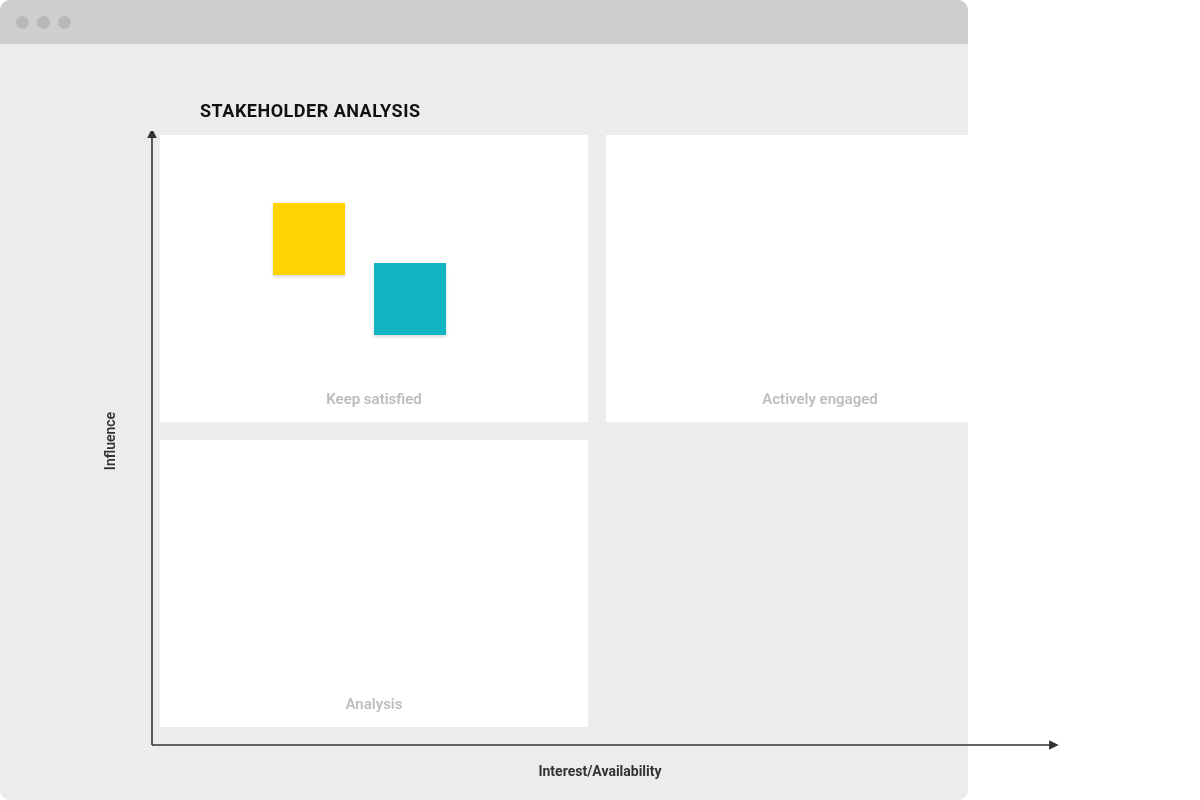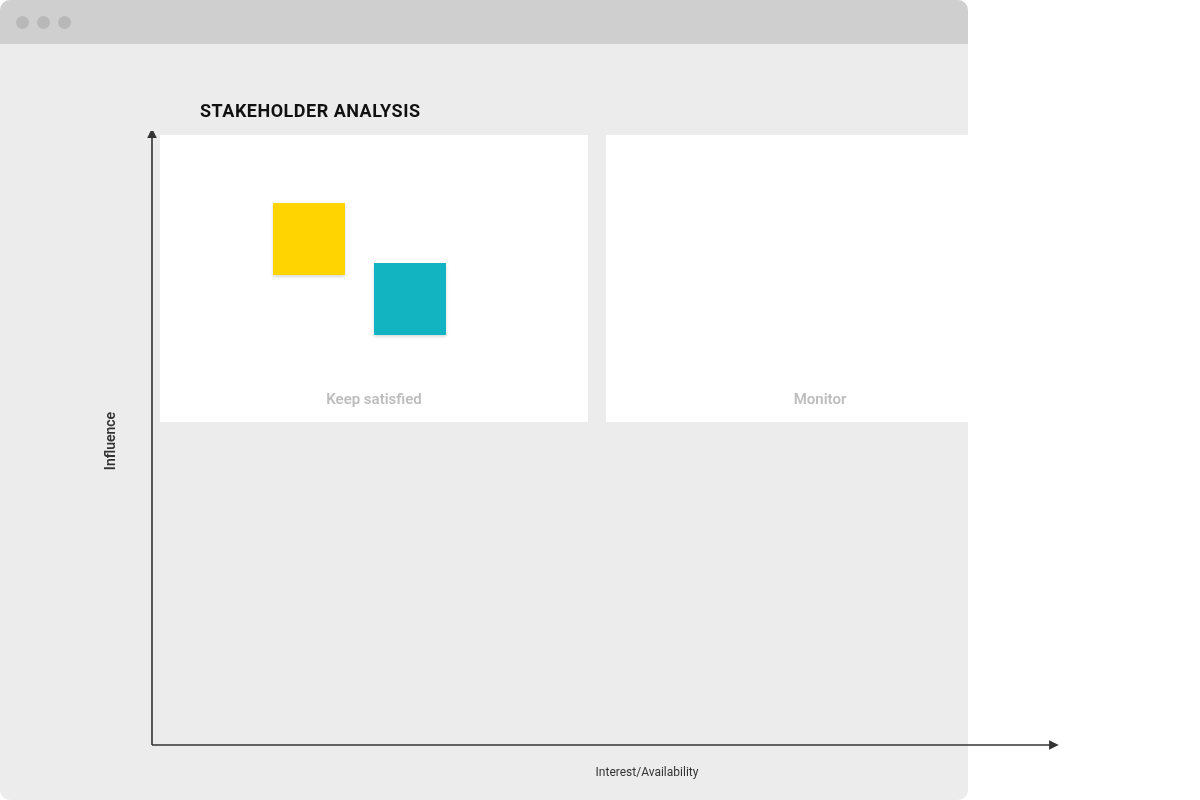--- a/index.html
+++ b/index.html
@@ -63,24 +63,23 @@
       font-size: 14px;
       font-weight: 600;
       color: #333;
       white-space: nowrap;
     }
     .x-axis-label {
       position: absolute;
       bottom: -28px;
       left: 50%;
       transform: translateX(-50%);
-      font-size: 12px;
-      font-weight: 400;
+      font-size: 14px;
+      font-weight: 700;
       color: #333;
-      margin-left: 47px;
     }
     .axes {
       position: absolute;
       inset: 0;
       pointer-events: none;
     }
     .matrix {
       position: absolute;
       left: 20px;
       top: 4px;
@@ -141,19 +140,22 @@
         <line x1="12" y1="614" x2="912" y2="614" stroke="#333" stroke-width="1.6" marker-end="url(#arrow)"></line>
       </svg>
 
       <div class="matrix">
         <div class="quadrant">
           <div class="sticky yellow" style="left:113px; top:68px"></div>
           <div class="sticky teal" style="left:214px; top:128px"></div>
           <div class="quadrant-label">Keep satisfied</div>
         </div>
         <div class="quadrant">
-          <div class="quadrant-label">Monitor</div>
+          <div class="quadrant-label">Actively engaged</div>
+        </div>
+        <div class="quadrant">
+          <div class="quadrant-label">Analysis</div>
         </div>
       </div>
 
     </div>
   </div>
 </div>
 
 </body></html>

